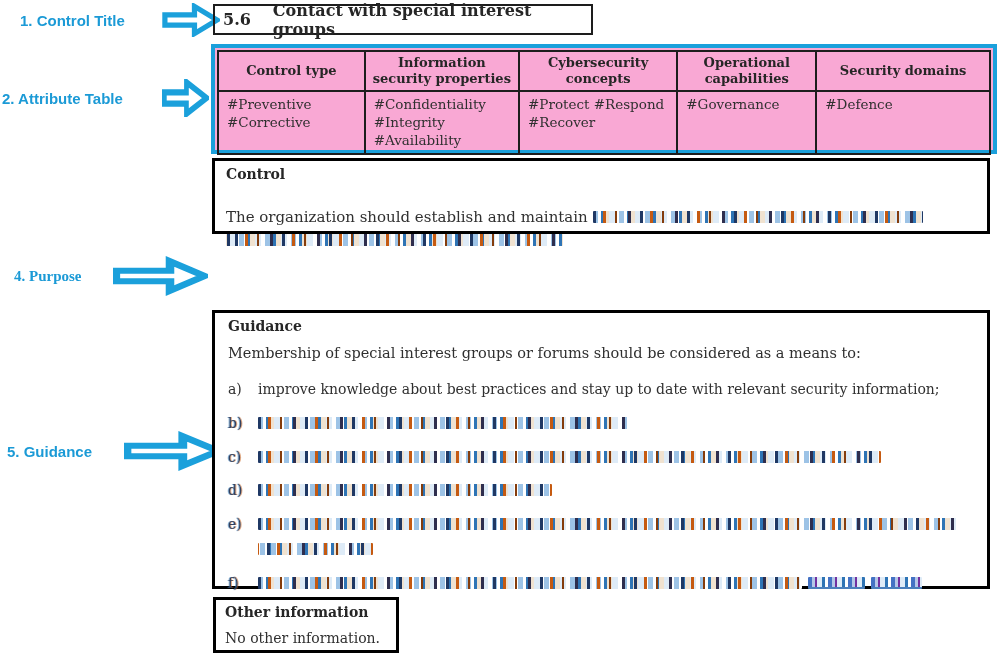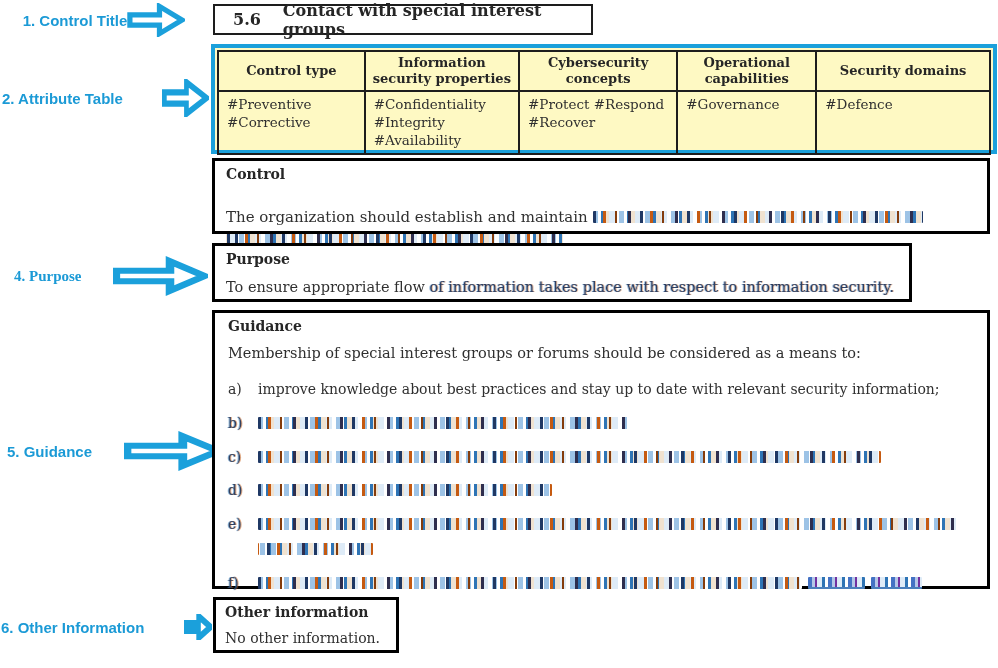--- a/index.html
+++ b/index.html
@@ -18,26 +18,26 @@
   .note svg { display:block; flex:0 0 auto; }
 
   
   .box { position:absolute; border:3px solid #000000; background:#fff; }
   .box h3 { font-size:14px; font-weight:bold; color:#262626; }
   .box p  { font-size:14.5px; line-height:1.5; color:#303030; }
 
   .title-box {
     position:absolute; left:213px; top:4px; width:380px; height:31px;
     border:2px solid #1d1d1d; display:flex; align-items:center;
-    padding-left:18px; gap:22px; font-weight:bold; font-size:16px; color:#262626;
+    padding-left:8px; gap:22px; font-weight:bold; font-size:16px; color:#262626;
   }
 
   .attr-wrap {
     position:absolute; left:211px; top:44px; width:786px; height:110px;
-    border:4px solid #1ba0db; background:#fef9c3; padding:2px;
+    border:4px solid #1ba0db; background:#f9a8d4; padding:2px;
   }
   .attr-wrap table { width:100%; height:100%; border-collapse:collapse; }
   .attr-wrap th {
     border:2px solid #1d1d1d; font-size:13px; font-weight:bold; color:#262626;
     text-align:center; vertical-align:middle; padding:2px 3px; height:40px; line-height:1.25;
   }
   .attr-wrap td {
     border:2px solid #1d1d1d; font-size:13.5px; color:#303030;
     text-align:left; vertical-align:top; padding:3px 8px; white-space:pre-line; line-height:1.35;
   }
@@ -76,21 +76,21 @@
     text-shadow:1px 0 0 rgba(196,89,17,.5), -1px 0 0 rgba(46,116,181,.55);
   }
   .smudge-light { color:#2f3f60; filter:blur(0.55px);
     text-shadow:1px 0 0 rgba(196,89,17,.4), -1px 0 0 rgba(46,116,181,.45); }
 </style>
 </head>
 <body>
 
 <div class="canvas">
 
-  <div class="note" style="left:4px; top:2px; width:200px; height:36px;justify-content:center;">
+  <div class="note" style="left:20px; top:2px; width:200px; height:36px;">
     <span>1. Control Title</span>
     <svg width="58" height="34" viewBox="0 0 100 60" preserveAspectRatio="none">
       <polygon points="5,21 56,21 56,6 95,30 56,54 56,39 5,39" fill="#ffffff" stroke="#1ba0db" stroke-width="9"></polygon>
     </svg>
   </div>
 
   <div class="note" style="left:2px; top:79px; width:207px; height:38px;">
     <span>2. Attribute Table</span>
     <svg width="47" height="38" viewBox="0 0 100 60" preserveAspectRatio="none">
       <polygon points="5,21 52,21 52,5 95,30 52,55 52,39 5,39" fill="#ffffff" stroke="#1ba0db" stroke-width="10"></polygon>
@@ -105,26 +105,20 @@
     </svg>
   </div>
 
   <div class="note" style="left:7px; top:431px; width:201px; height:40px;gap:32px;">
     <span>5. Guidance</span>
     <svg width="98" height="40" viewBox="0 0 100 60" preserveAspectRatio="none">
       <polygon points="3,22 60,22 60,8 96,30 60,52 60,38 3,38" fill="#ffffff" stroke="#1ba0db" stroke-width="9"></polygon>
     </svg>
   </div>
 
-  <div class="note" style="left:1px; top:612px; width:211px; height:30px;">
-    <span>6. Other Information</span>
-    <svg width="28" height="26" viewBox="0 0 100 60" preserveAspectRatio="none">
-      <polygon points="4,22 52,22 52,5 95,30 52,55 52,38 4,38" fill="#ffffff" stroke="#1ba0db" stroke-width="16"></polygon>
-    </svg>
-  </div>
 
   <div class="title-box">
     <span>5.6</span>
     <span>Contact with special interest groups</span>
   </div>
 
   <div class="attr-wrap">
     <table>
       <colgroup>
         <col style="width:19%">
@@ -159,26 +153,20 @@
   </div>
 
   <div class="box control-box">
     <h3>Control</h3>
     <p><span>The organization should establish and maintain</span>
       <span class="px" style="width:330px;"></span><br>
       <span class="px alt" style="width:337px;"></span>
     </p>
   </div>
 
-  <div class="box purpose-box">
-    <h3>Purpose</h3>
-    <p><span>To ensure appropriate flow</span>
-      <span class="smudge-light">of information takes place with respect to information security.</span>
-    </p>
-  </div>
 
   <div class="box guidance-box">
     <h3>Guidance</h3>
     <p class="intro">Membership of special interest groups or forums should be considered as a means to:</p>
     <div>
         <div class="g-item">
           <span class="g-label">a)</span>
           <div class="g-content">improve knowledge about best practices and stay up to date with relevant security information;</div>
         </div>
         <div class="g-item">

